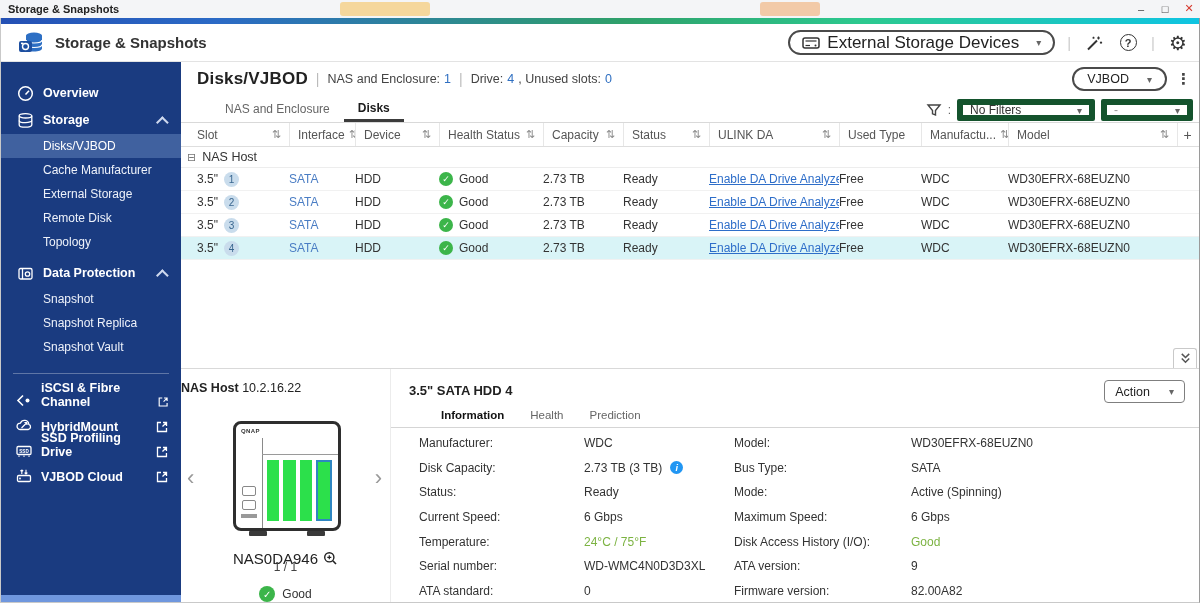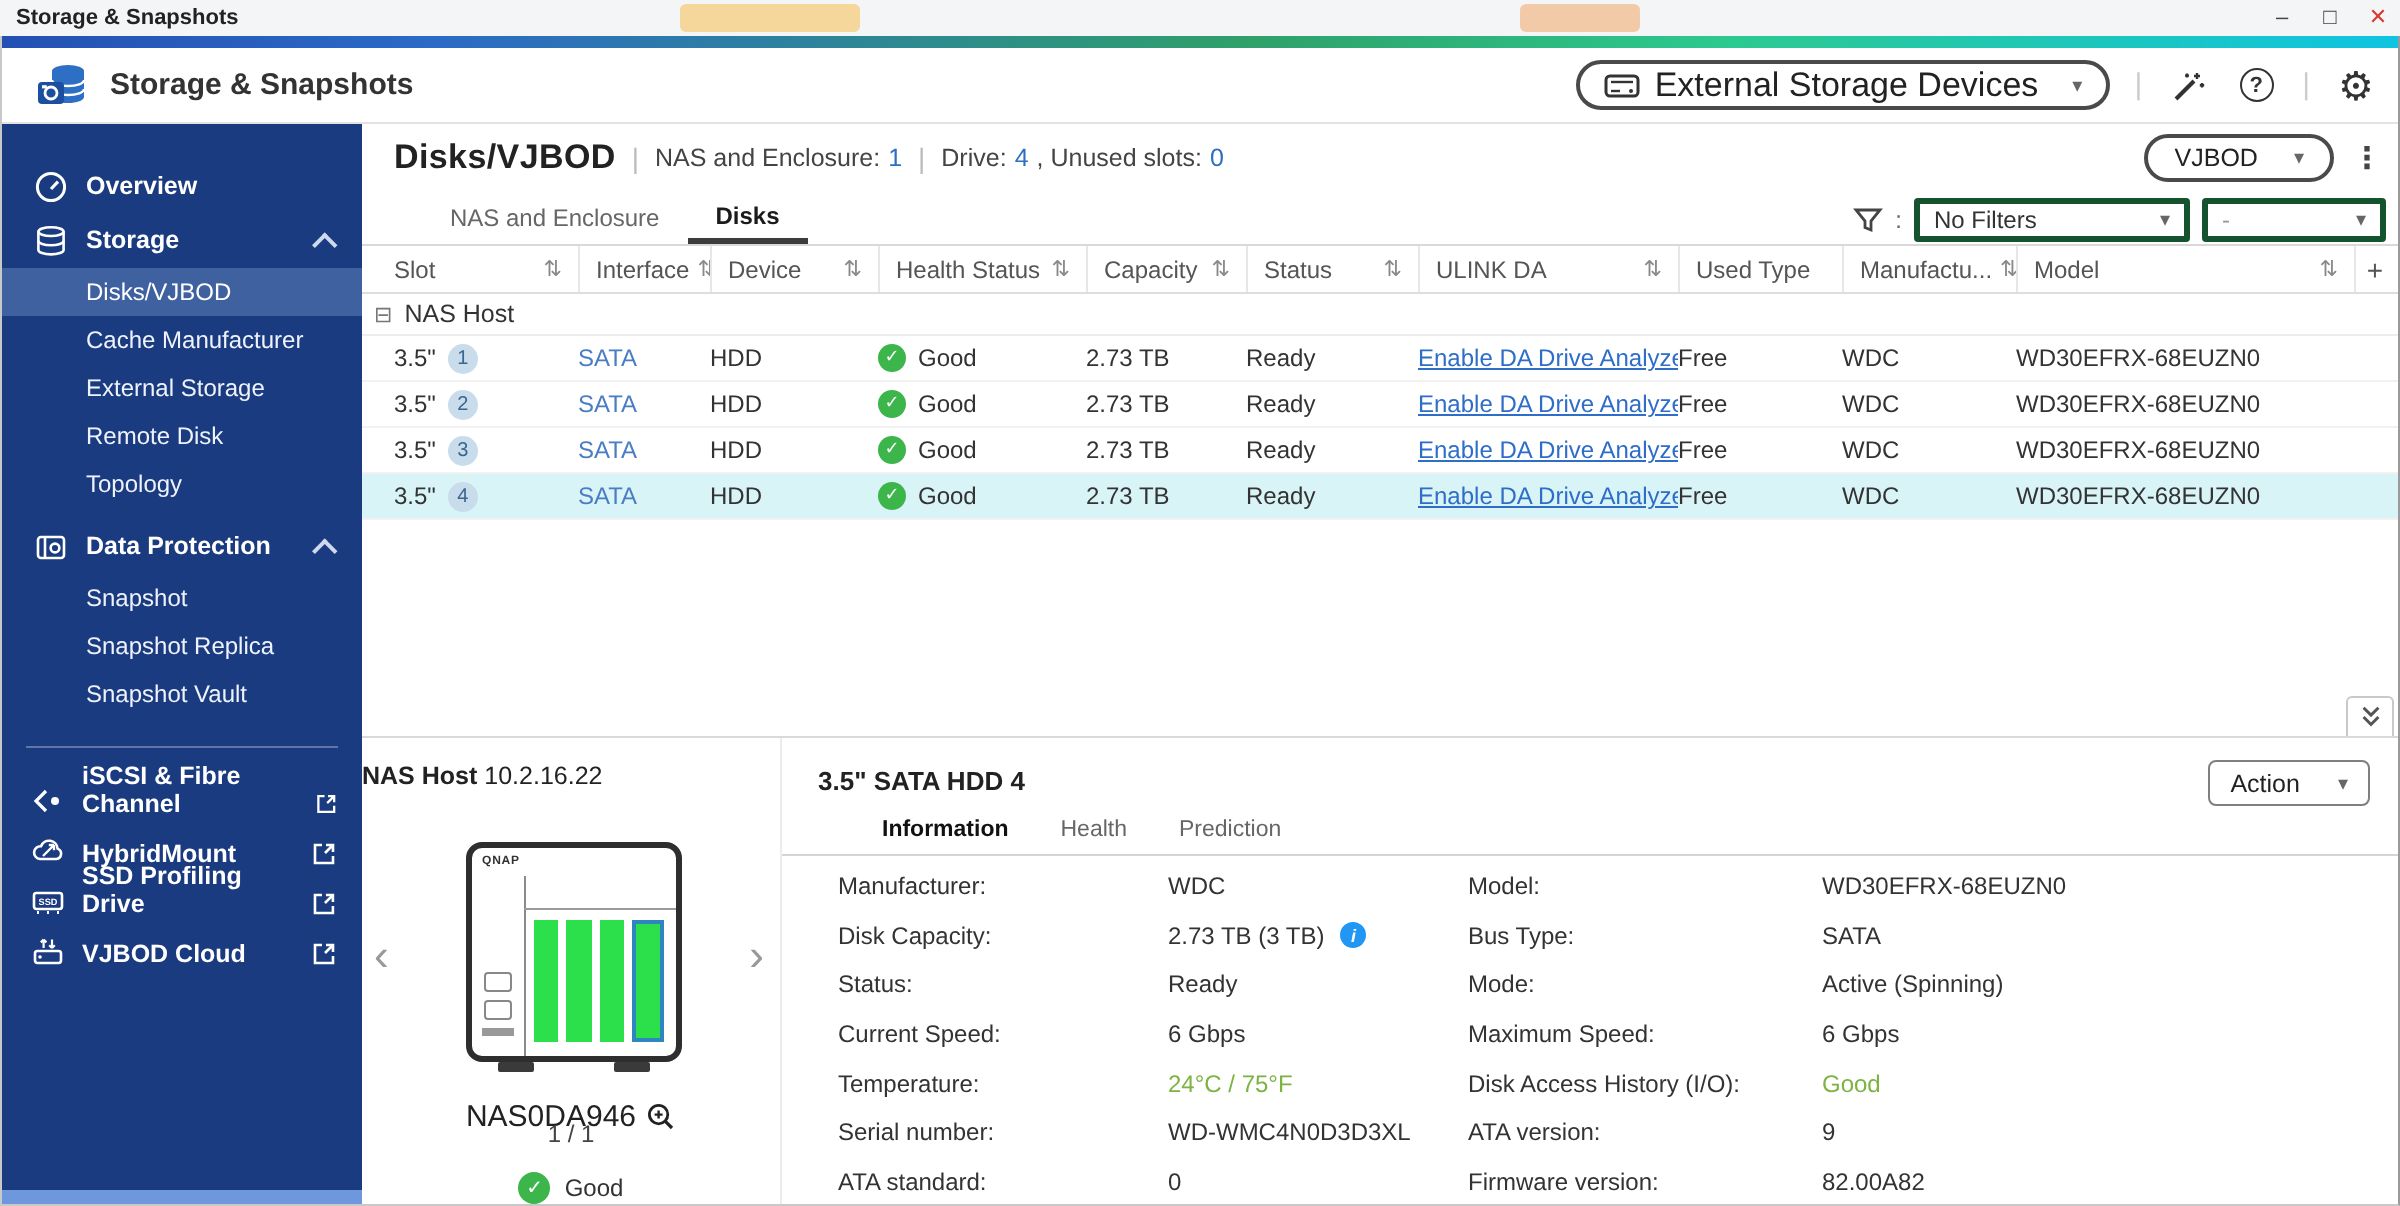--- a/index.html
+++ b/index.html
@@ -59,21 +59,21 @@
   .num{color:#2f6fc1}
   .vjbod-btn{position:absolute;right:32px;top:5px;display:flex;align-items:center;gap:8px;border:2px solid #4a4a4a;border-radius:13px;height:24px;padding:0 13px;background:#fff;font-size:12.5px;color:#222;cursor:pointer}
   .kebab{position:absolute;right:8px;top:8px;font-size:15px;color:#444;font-weight:bold;cursor:pointer}
 
   .tabsrow{position:relative;height:27px;border-bottom:1px solid #d9d9d9;display:flex;align-items:stretch;padding-left:30px}
   .tab{display:flex;align-items:center;padding:0 14px;font-size:12px;color:#666;cursor:pointer}
   .tab.active{color:#1b1b1b;font-weight:bold;border-bottom:3px solid #3c3c3c}
   .filters{position:absolute;right:6px;top:3px;display:flex;align-items:center;gap:6px}
   .funnel{color:#444}
   .fcolon{color:#666}
-  .select{display:flex;align-items:center;justify-content:space-between;border:3px solid #14532d;border-radius:2px;background:#fff;height:22px;padding:0 7px;font-size:12px;color:#333;cursor:pointer}
+  .select{display:flex;align-items:center;justify-content:space-between;border:6px solid #14532d;border-radius:2px;background:#fff;height:22px;padding:0 7px;font-size:12px;color:#333;cursor:pointer}
   .select.dim{color:#999}
   .sel-caret{color:#666;font-size:10px;margin-left:10px}
 
   .tgrid{display:grid;grid-template-columns:92px 66px 84px 104px 80px 86px 130px 82px 87px 169px 20px;padding-left:16px}
   .thead{height:24px;border-bottom:1px solid #dedede;align-items:stretch;background:#fff}
   .th{display:flex;align-items:center;justify-content:space-between;padding-right:8px;color:#555;font-size:12px;white-space:nowrap;overflow:hidden}
   .th+.th{border-left:1px solid #e7e7e7;padding-left:8px}
   .sort{color:#8a8a8a;font-size:11px;margin-left:4px;cursor:pointer}
   .th-plus{display:flex;align-items:center;justify-content:center;border-left:1px solid #e7e7e7;color:#555;font-size:14px;cursor:pointer}
 

